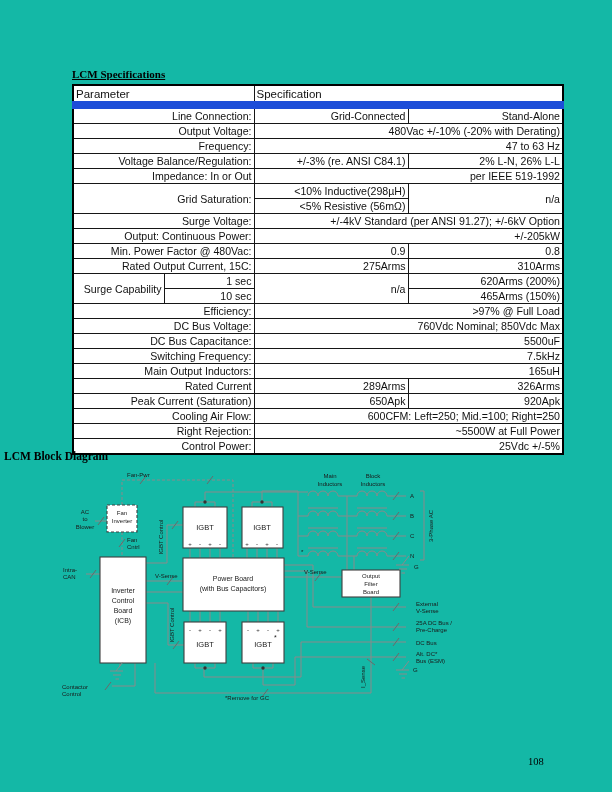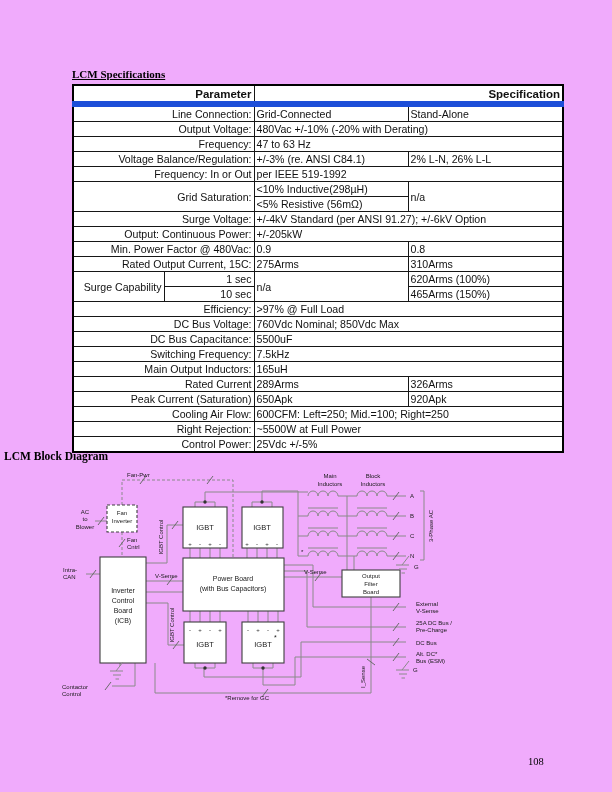--- a/index.html
+++ b/index.html
@@ -1,32 +1,32 @@
 <!DOCTYPE html>
 <html><head>
 <meta charset="utf-8">
 <style>
   html,body{margin:0;padding:0;background:#e8e8e8}
-  .page{position:relative;width:612px;height:792px;background:#f0abfc;overflow:hidden;
+  .page{position:relative;width:612px;height:792px;background:#14b8a6;overflow:hidden;
         font-family:"Liberation Sans",sans-serif;color:#111}
   .spec-title{position:absolute;left:72px;top:68px;font:bold 11px "Liberation Serif",serif;
         text-decoration:underline;color:#000}
   .diagram-title{position:absolute;left:4px;top:450px;width:612px;text-align:left;
         font:bold 11.5px "Liberation Serif",serif;color:#000}
   .page-number{position:absolute;left:528px;top:756px;font:10.5px "Liberation Serif",serif;color:#000}
 
   table.spec{position:absolute;left:72px;top:84px;border-collapse:collapse;table-layout:fixed;
         border:2px solid #000;background:#fff}
   table.spec td, table.spec th{border:1px solid #161616;height:14px;padding:0 2px;
         font:10.6px/14px "Liberation Sans",sans-serif;overflow:hidden;white-space:nowrap}
-  table.spec thead th{font-size:11.5px;font-weight:bold;text-align:right;height:15px;
-        border-bottom:6px solid #1d4ed8}
+  table.spec thead th{font-size:11.5px;font-weight:normal;text-align:left;height:15px;
+        border-bottom:8px solid #1d4ed8}
   td.p{text-align:right;padding-left:3px}
   td.ind{padding-left:11px}
-  td.v{text-align:left}
+  td.v{text-align:right}
   td.bold{font-weight:bold}
 
   .diagram-svg{position:absolute;left:60px;top:466px}
   .wire{stroke:#8a8a8a;stroke-width:1;fill:none}
   .dash{stroke-dasharray:3,2}
   .box{fill:#fff;stroke:#3f3f3f;stroke-width:1.1}
   .dashbox{stroke-dasharray:3,2}
   .dot{fill:#333;stroke:none}
   .sl{stroke:#6a6a6a;stroke-width:1;fill:none}
   text{fill:#1a1a1a}
@@ -69,21 +69,21 @@
         <tr>
           <td colspan="2" class="p ind">Frequency:</td>
           <td colspan="2" class="v">47 to 63 Hz</td>
         </tr>
         <tr>
           <td colspan="2" class="p ind">Voltage Balance/Regulation:</td>
           <td class="v">+/-3% (re. ANSI C84.1)</td>
           <td class="v">2% L-N, 26% L-L</td>
         </tr>
         <tr>
-          <td colspan="2" class="p ind">Frequency: In or Out</td>
+          <td colspan="2" class="p ind">Impedance: In or Out</td>
           <td colspan="2" class="v">per IEEE 519-1992</td>
         </tr>
         <tr>
           <td colspan="2" rowspan="2" class="p ind">Grid Saturation:</td>
           <td class="v">&lt;10% Inductive(298µH)</td>
           <td rowspan="2" class="v">n/a</td>
         </tr>
         <tr>
           <td class="v">&lt;5% Resistive (56mΩ)</td>
         </tr>
@@ -102,21 +102,21 @@
         </tr>
         <tr>
           <td colspan="2" class="p ind">Rated Output Current, 15C:</td>
           <td class="v">275Arms</td>
           <td class="v">310Arms</td>
         </tr>
         <tr>
           <td rowspan="2" class="p ind">Surge Capability</td>
           <td class="p">1 sec</td>
           <td rowspan="2" class="v">n/a</td>
-          <td class="v">620Arms (100%)</td>
+          <td class="v">620Arms (200%)</td>
         </tr>
         <tr>
           <td class="p">10 sec</td>
           <td class="v">465Arms (150%)</td>
         </tr>
         <tr>
           <td colspan="2" class="p">Efficiency:</td>
           <td colspan="2" class="v">&gt;97% @ Full Load</td>
         </tr>
         <tr>

